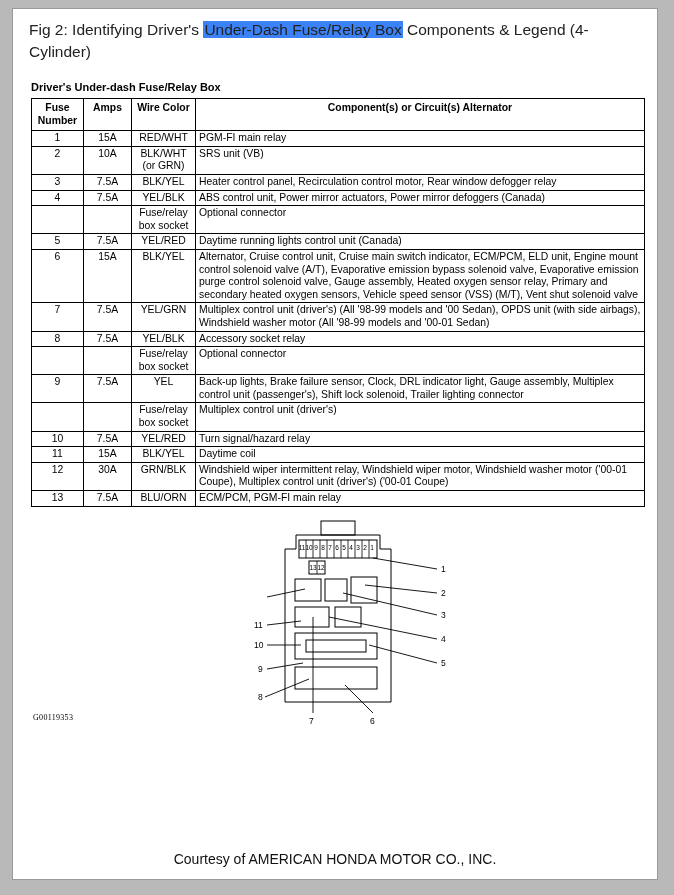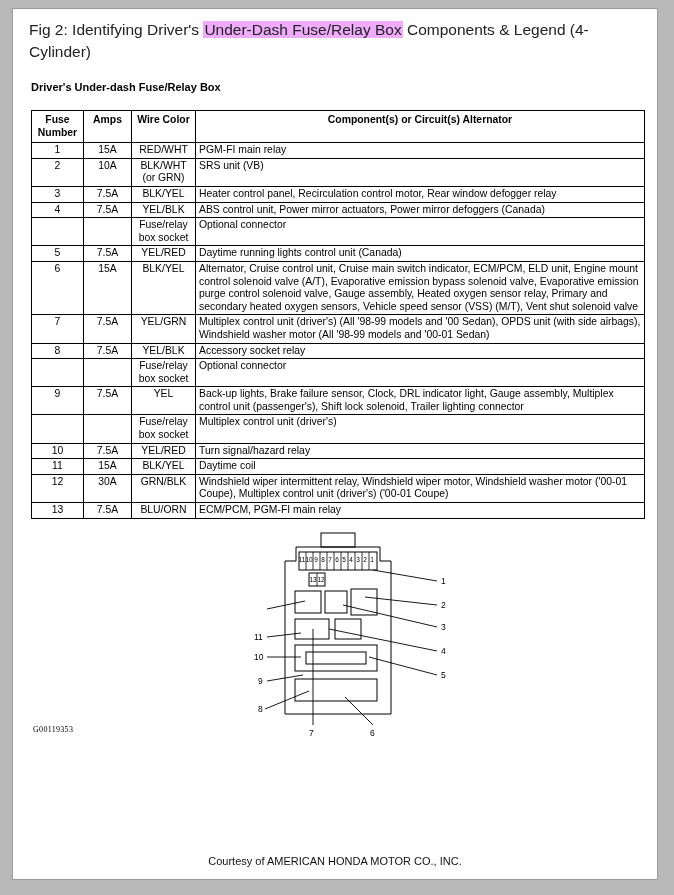--- a/index.html
+++ b/index.html
@@ -26,32 +26,32 @@
     box-sizing: border-box;
   }
   .fig-title {
     font-size: 15.5px;
     color: #222;
     line-height: 22px;
     padding: 10px 16px 4px 16px;
     font-family: "Liberation Sans", sans-serif;
   }
   .hl {
-    background: #f0abfc;
+    background: #3b82f6;
     padding: 0 1px;
   }
   .section-title {
     font-size: 11px;
     font-weight: bold;
     color: #000;
     padding: 14px 0 5px 18px;
   }
   table.fuse {
     border-collapse: collapse;
-    margin: 12px 0 0 18px;
+    margin: 0 0 0 18px;
     width: 614px;
     table-layout: fixed;
     font-size: 10.4px;
     color: #000;
   }
   table.fuse th, table.fuse td {
     border: 1px solid #000;
     padding: 1px 3px;
     vertical-align: top;
     line-height: 12.6px;
@@ -82,21 +82,21 @@
     color: #000;
     letter-spacing: .3px;
     font-family: Liberation Serif, serif;
   }
   .courtesy {
     position: absolute;
     left: 0;
     right: 0;
     bottom: 12px;
     text-align: center;
-    font-size: 11px;
+    font-size: 14px;
     color: #111;
     margin-top: 26px;
   }
 </style>
 </head>
 <body>
 
 <div class="page">
   <div class="sheet">
 

